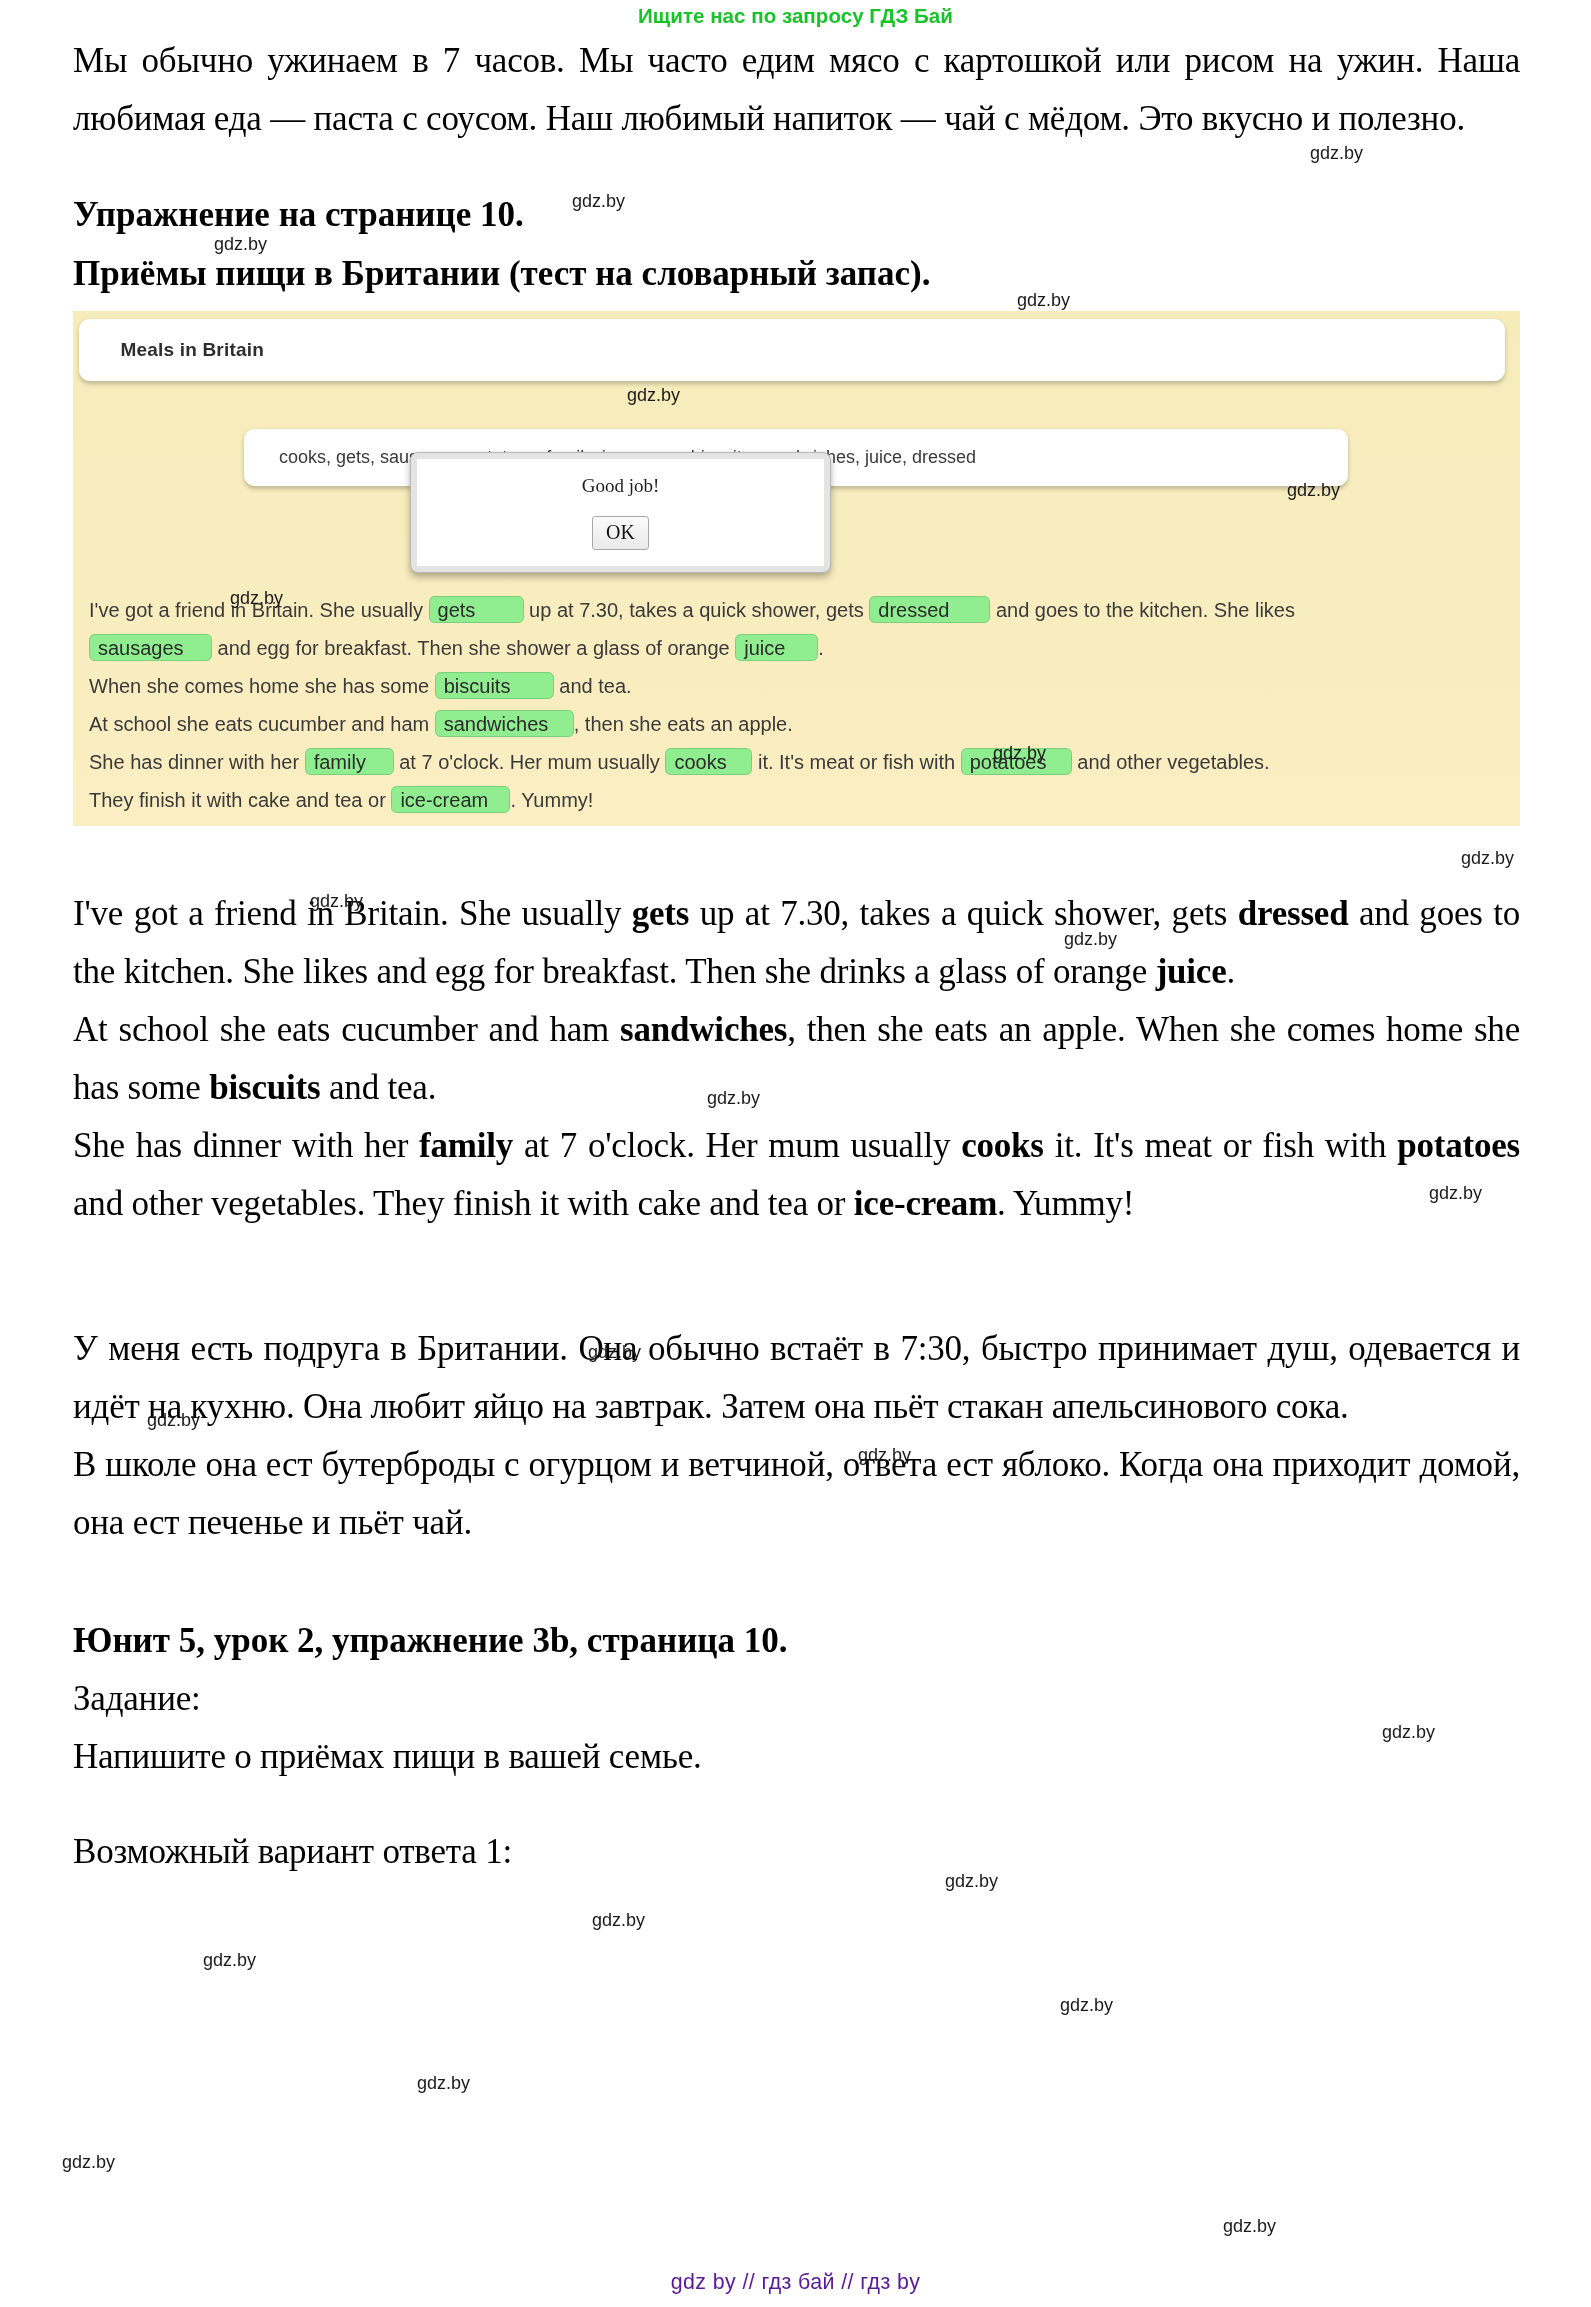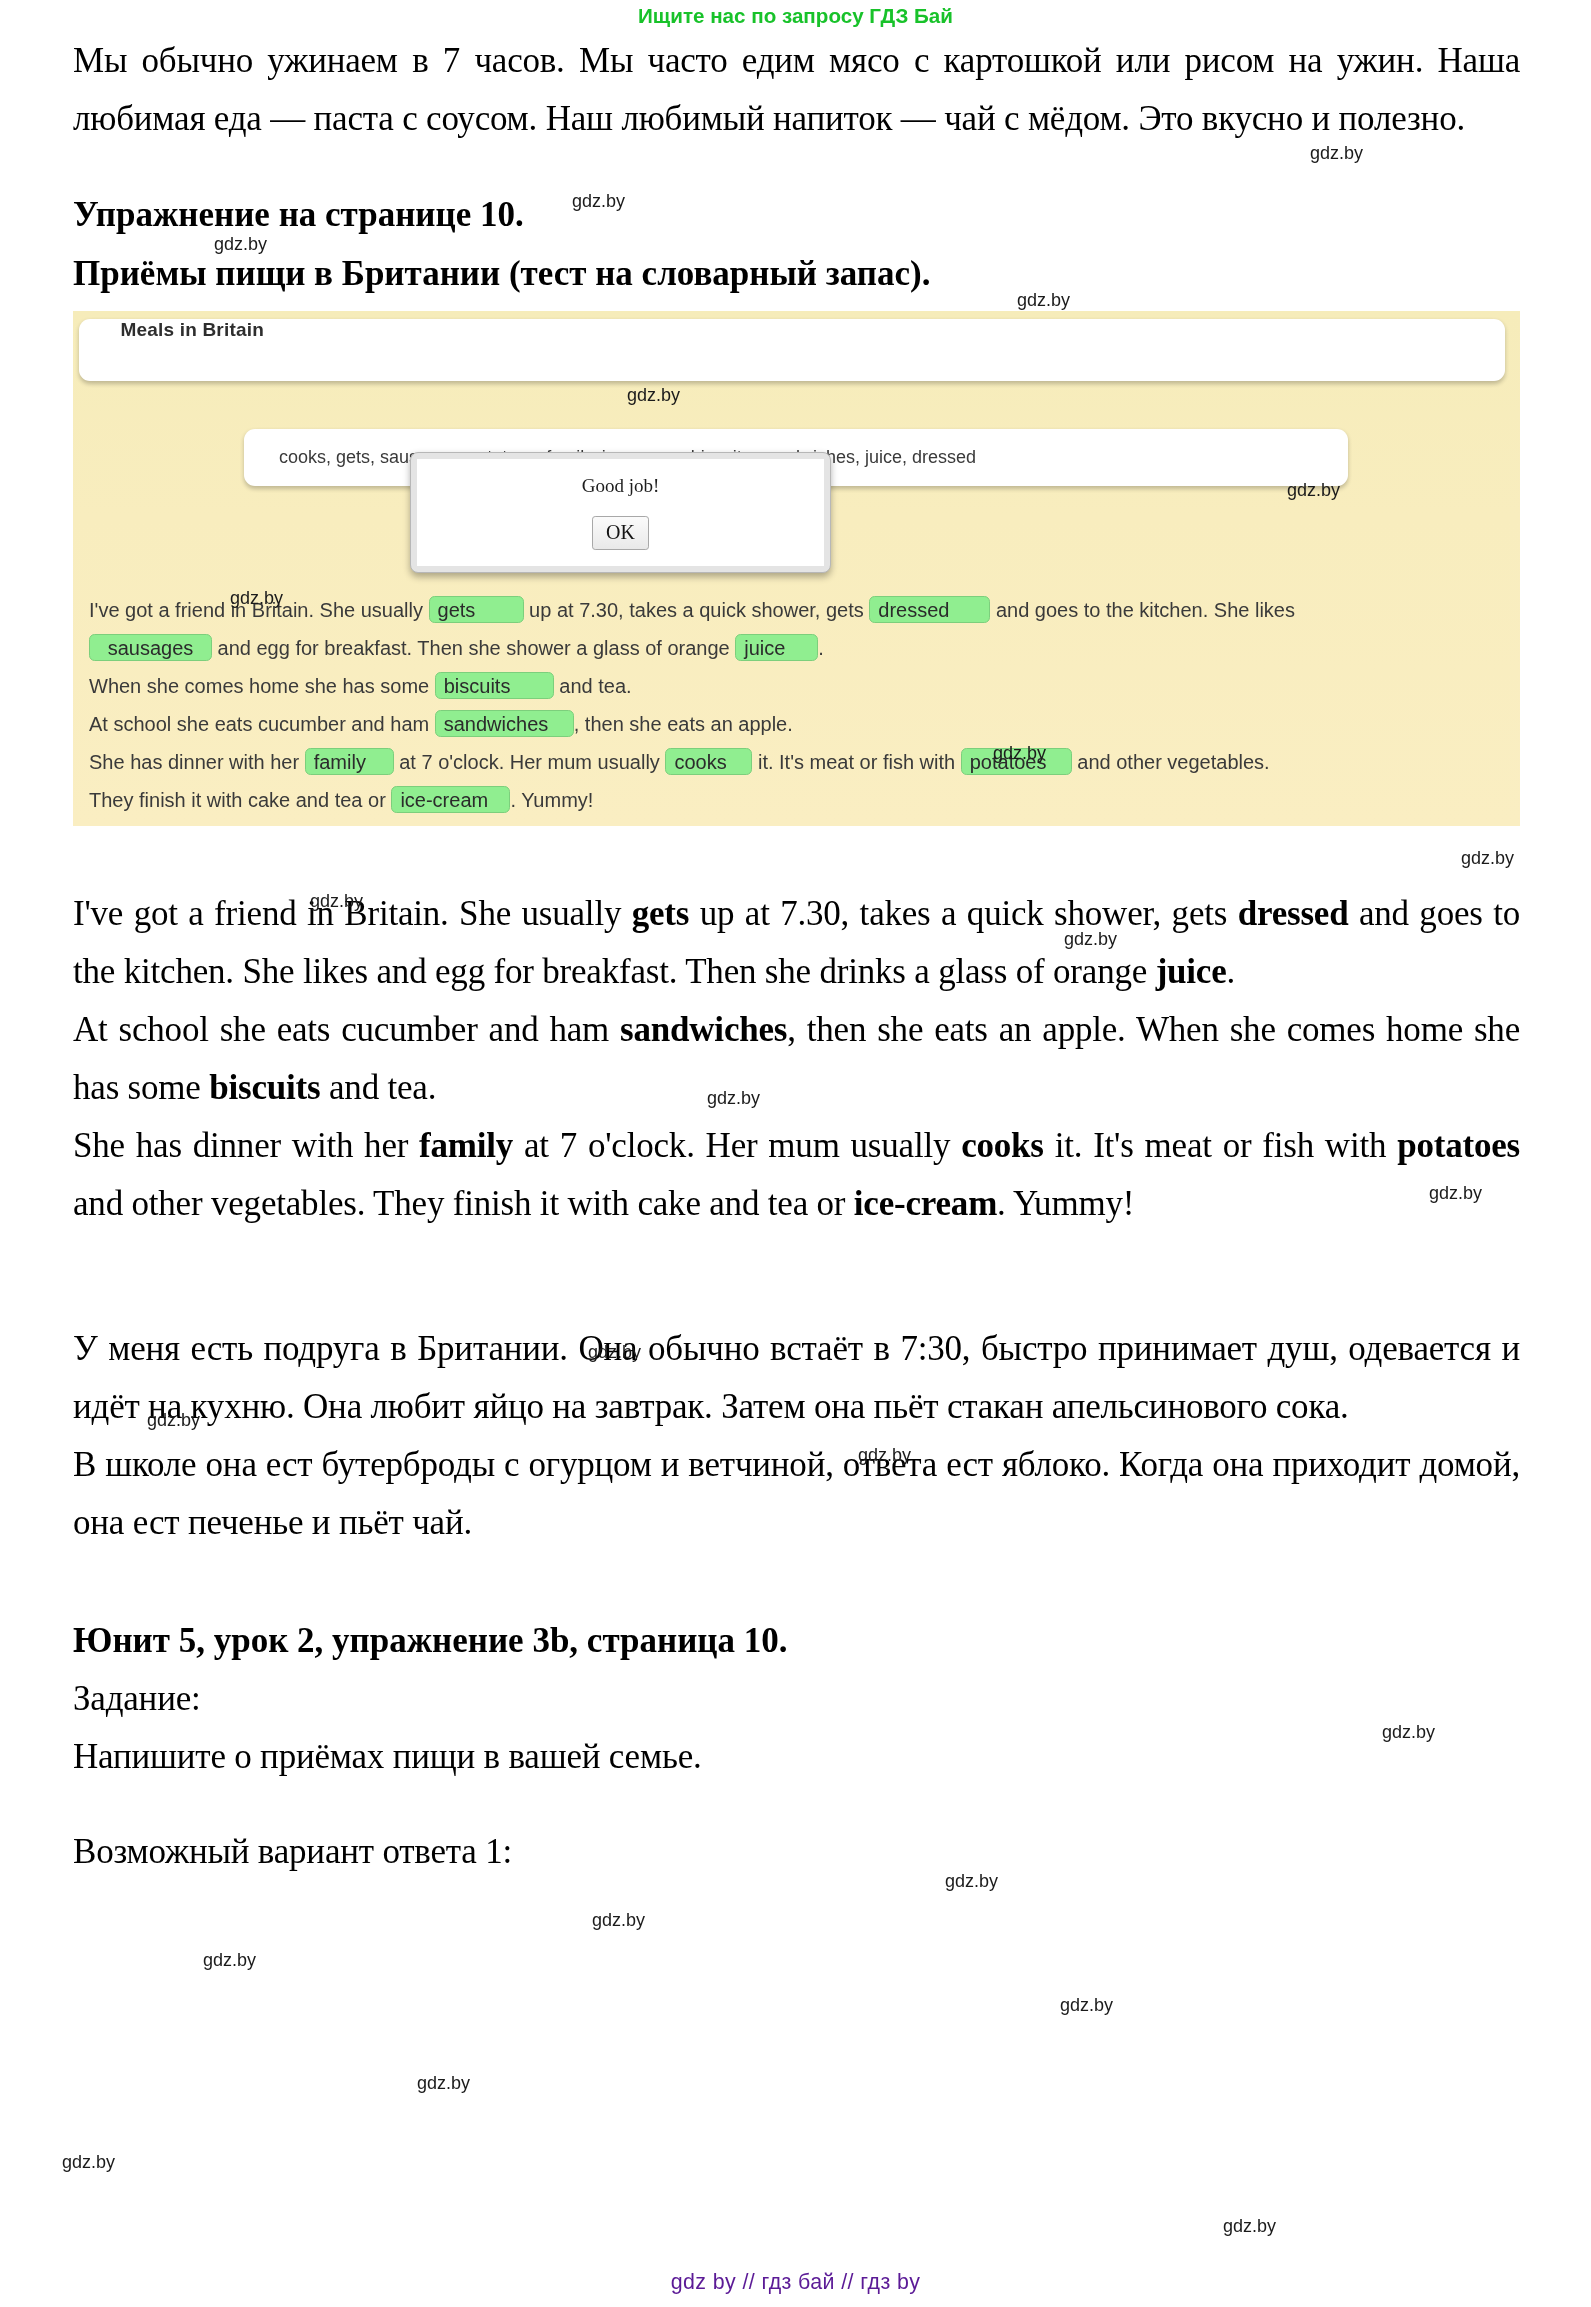--- a/index.html
+++ b/index.html
@@ -73,21 +73,21 @@
   .app-titlebar {
     position: absolute;
     left: 6.4px;
     top: 8px;
     width: 1426px;
     height: 62px;
     background: #ffffff;
     border-radius: 11px;
     box-shadow: 0 2.4px 4px rgba(0,0,0,0.22);
     display: flex;
-    align-items: flex-start;
+    align-items: center;
   }
   .app-title {
     margin-left: 41px;
     font-size: 19px;
     font-weight: bold;
     color: #2e2e2e;
     letter-spacing: 0.2px;
   }
   .wordbank {
     position: absolute;
@@ -177,21 +177,21 @@
     line-height: 27px;
     height: 27px;
     padding: 0 8px;
     text-align: left;
     vertical-align: -5.6px;
     box-sizing: border-box;
     overflow: hidden;
   }
   .chip.w-gets      { width: 95px; }
   .chip.w-dressed   { width: 121px; }
-  .chip.w-sausages  { width: 123px; text-align: center; }
+  .chip.w-sausages  { width: 123px; }
   .chip.w-juice     { width: 83px; }
   .chip.w-sandwiches{ width: 139px; }
   .chip.w-biscuits  { width: 119px; }
   .chip.w-family    { width: 89px; }
   .chip.w-cooks     { width: 87px; }
   .chip.w-potatoes  { width: 111px; }
   .chip.w-icecream  { width: 119px; }
 
   
   .wm {

